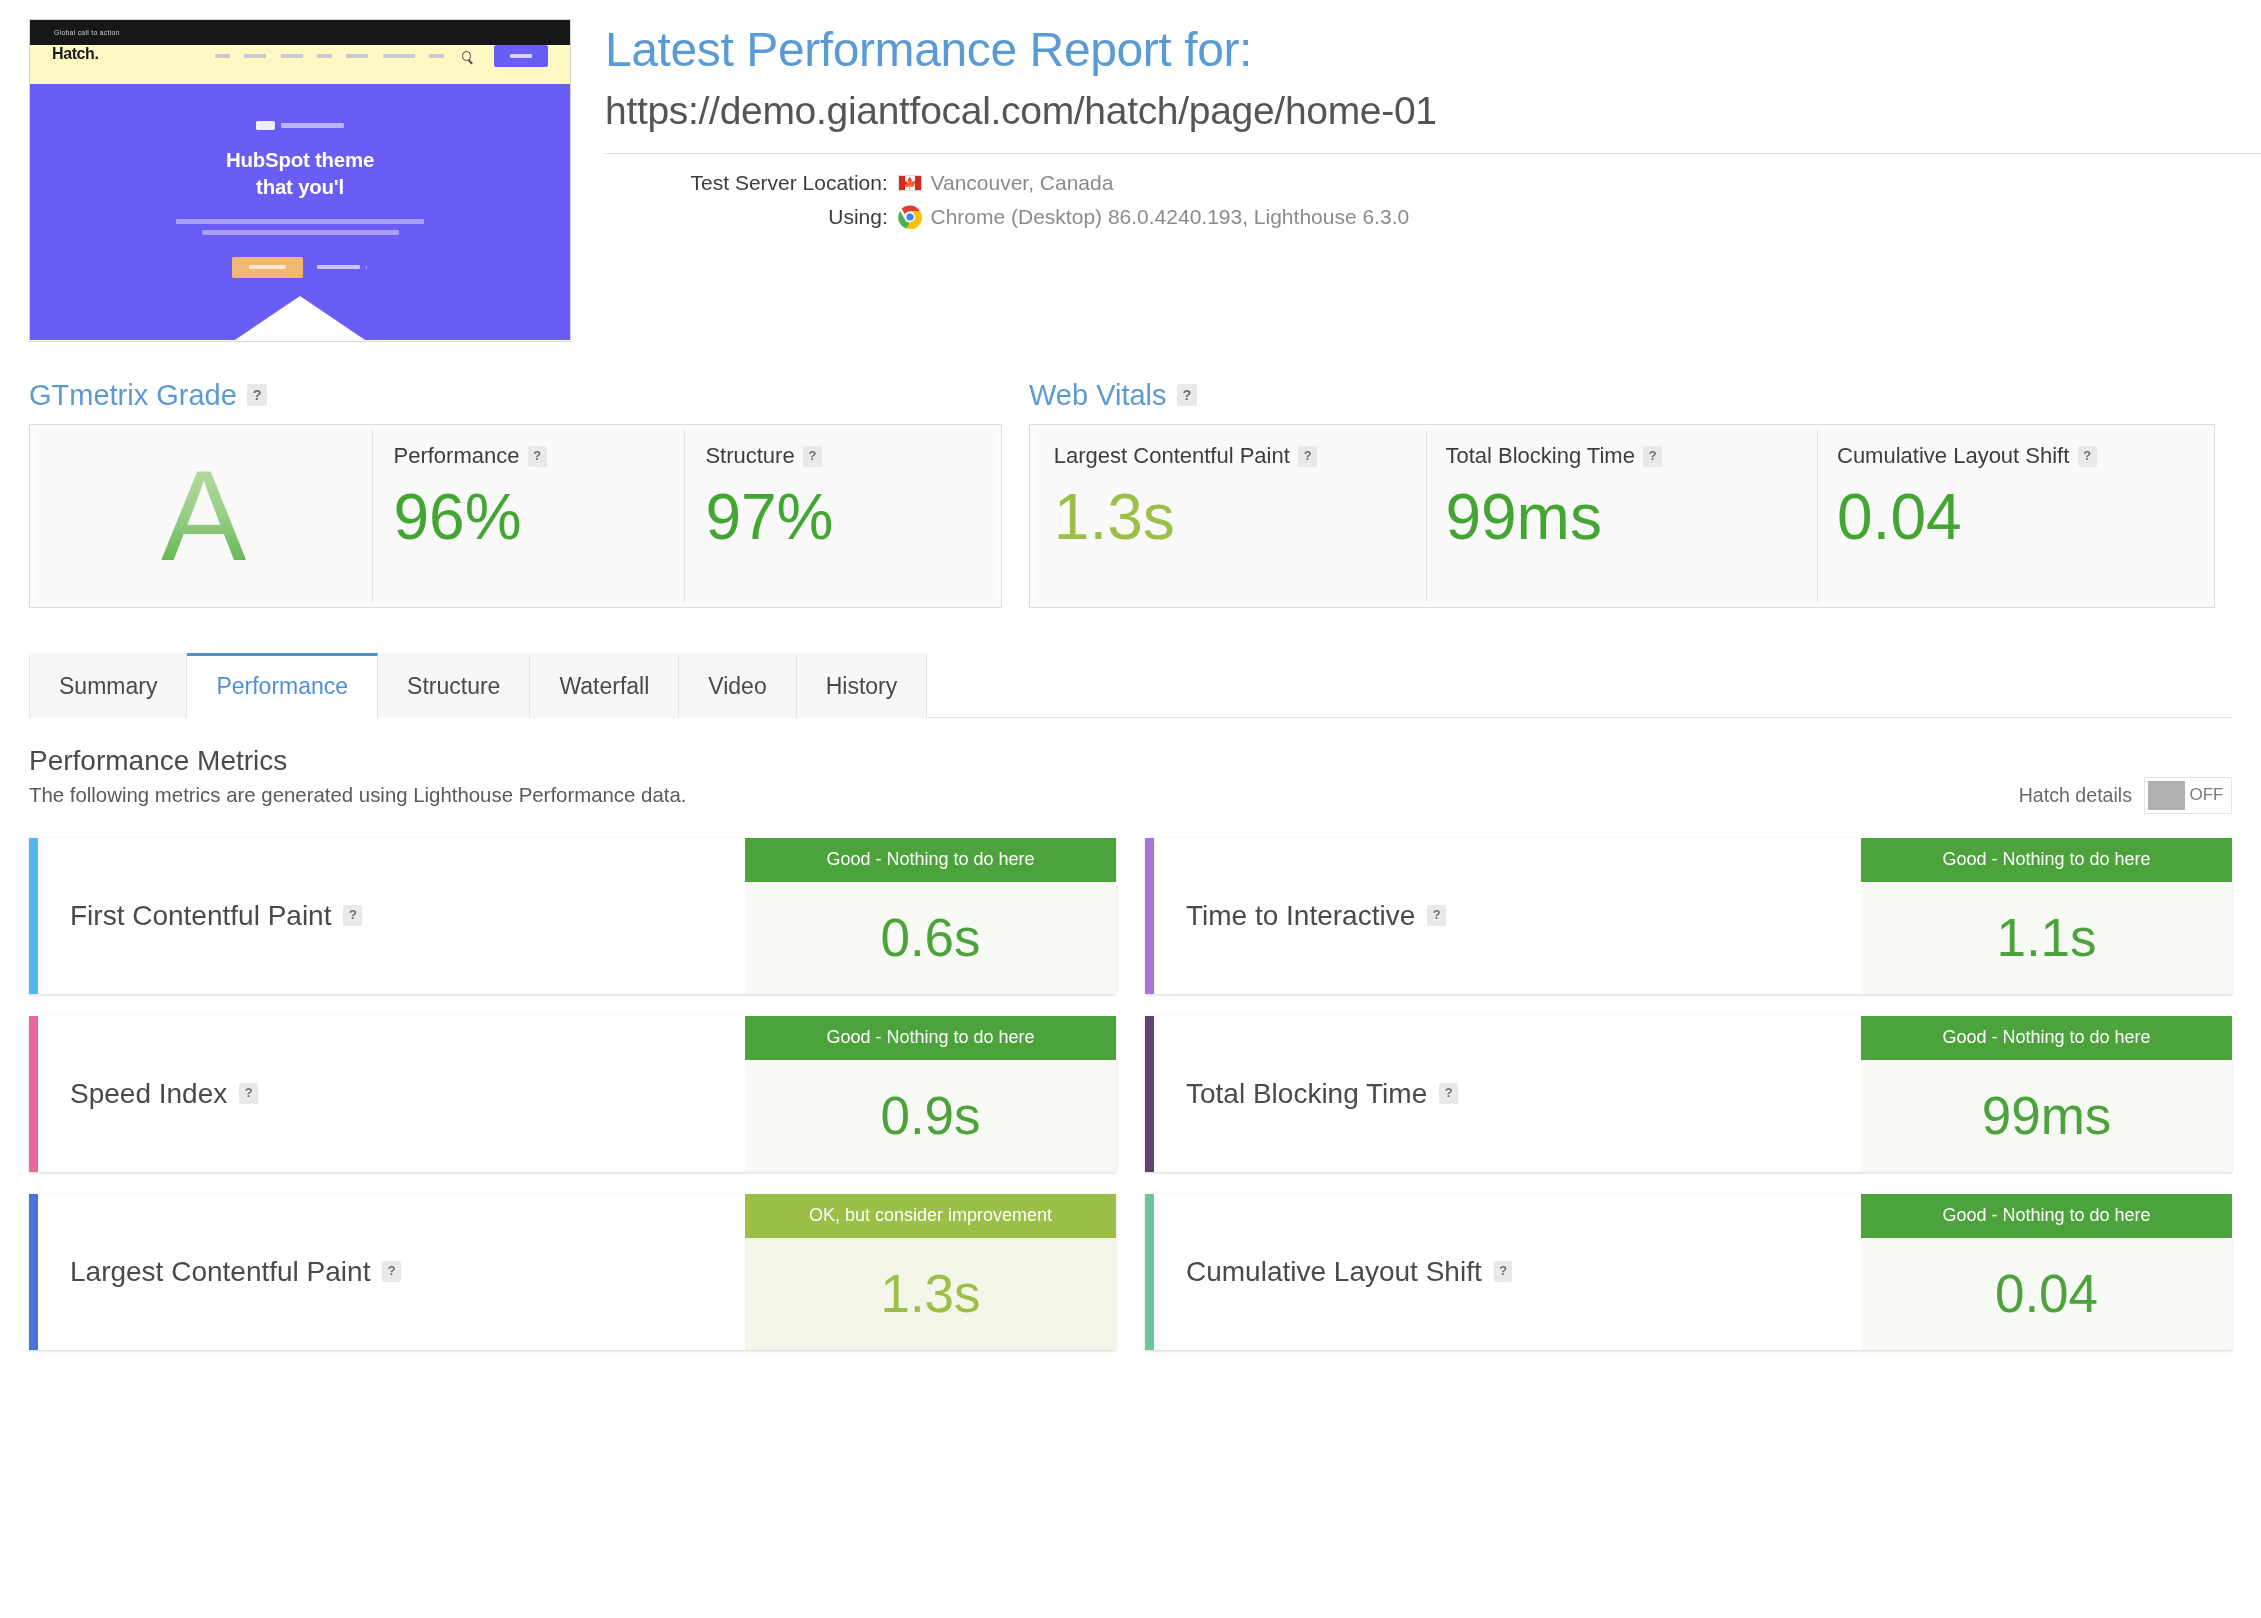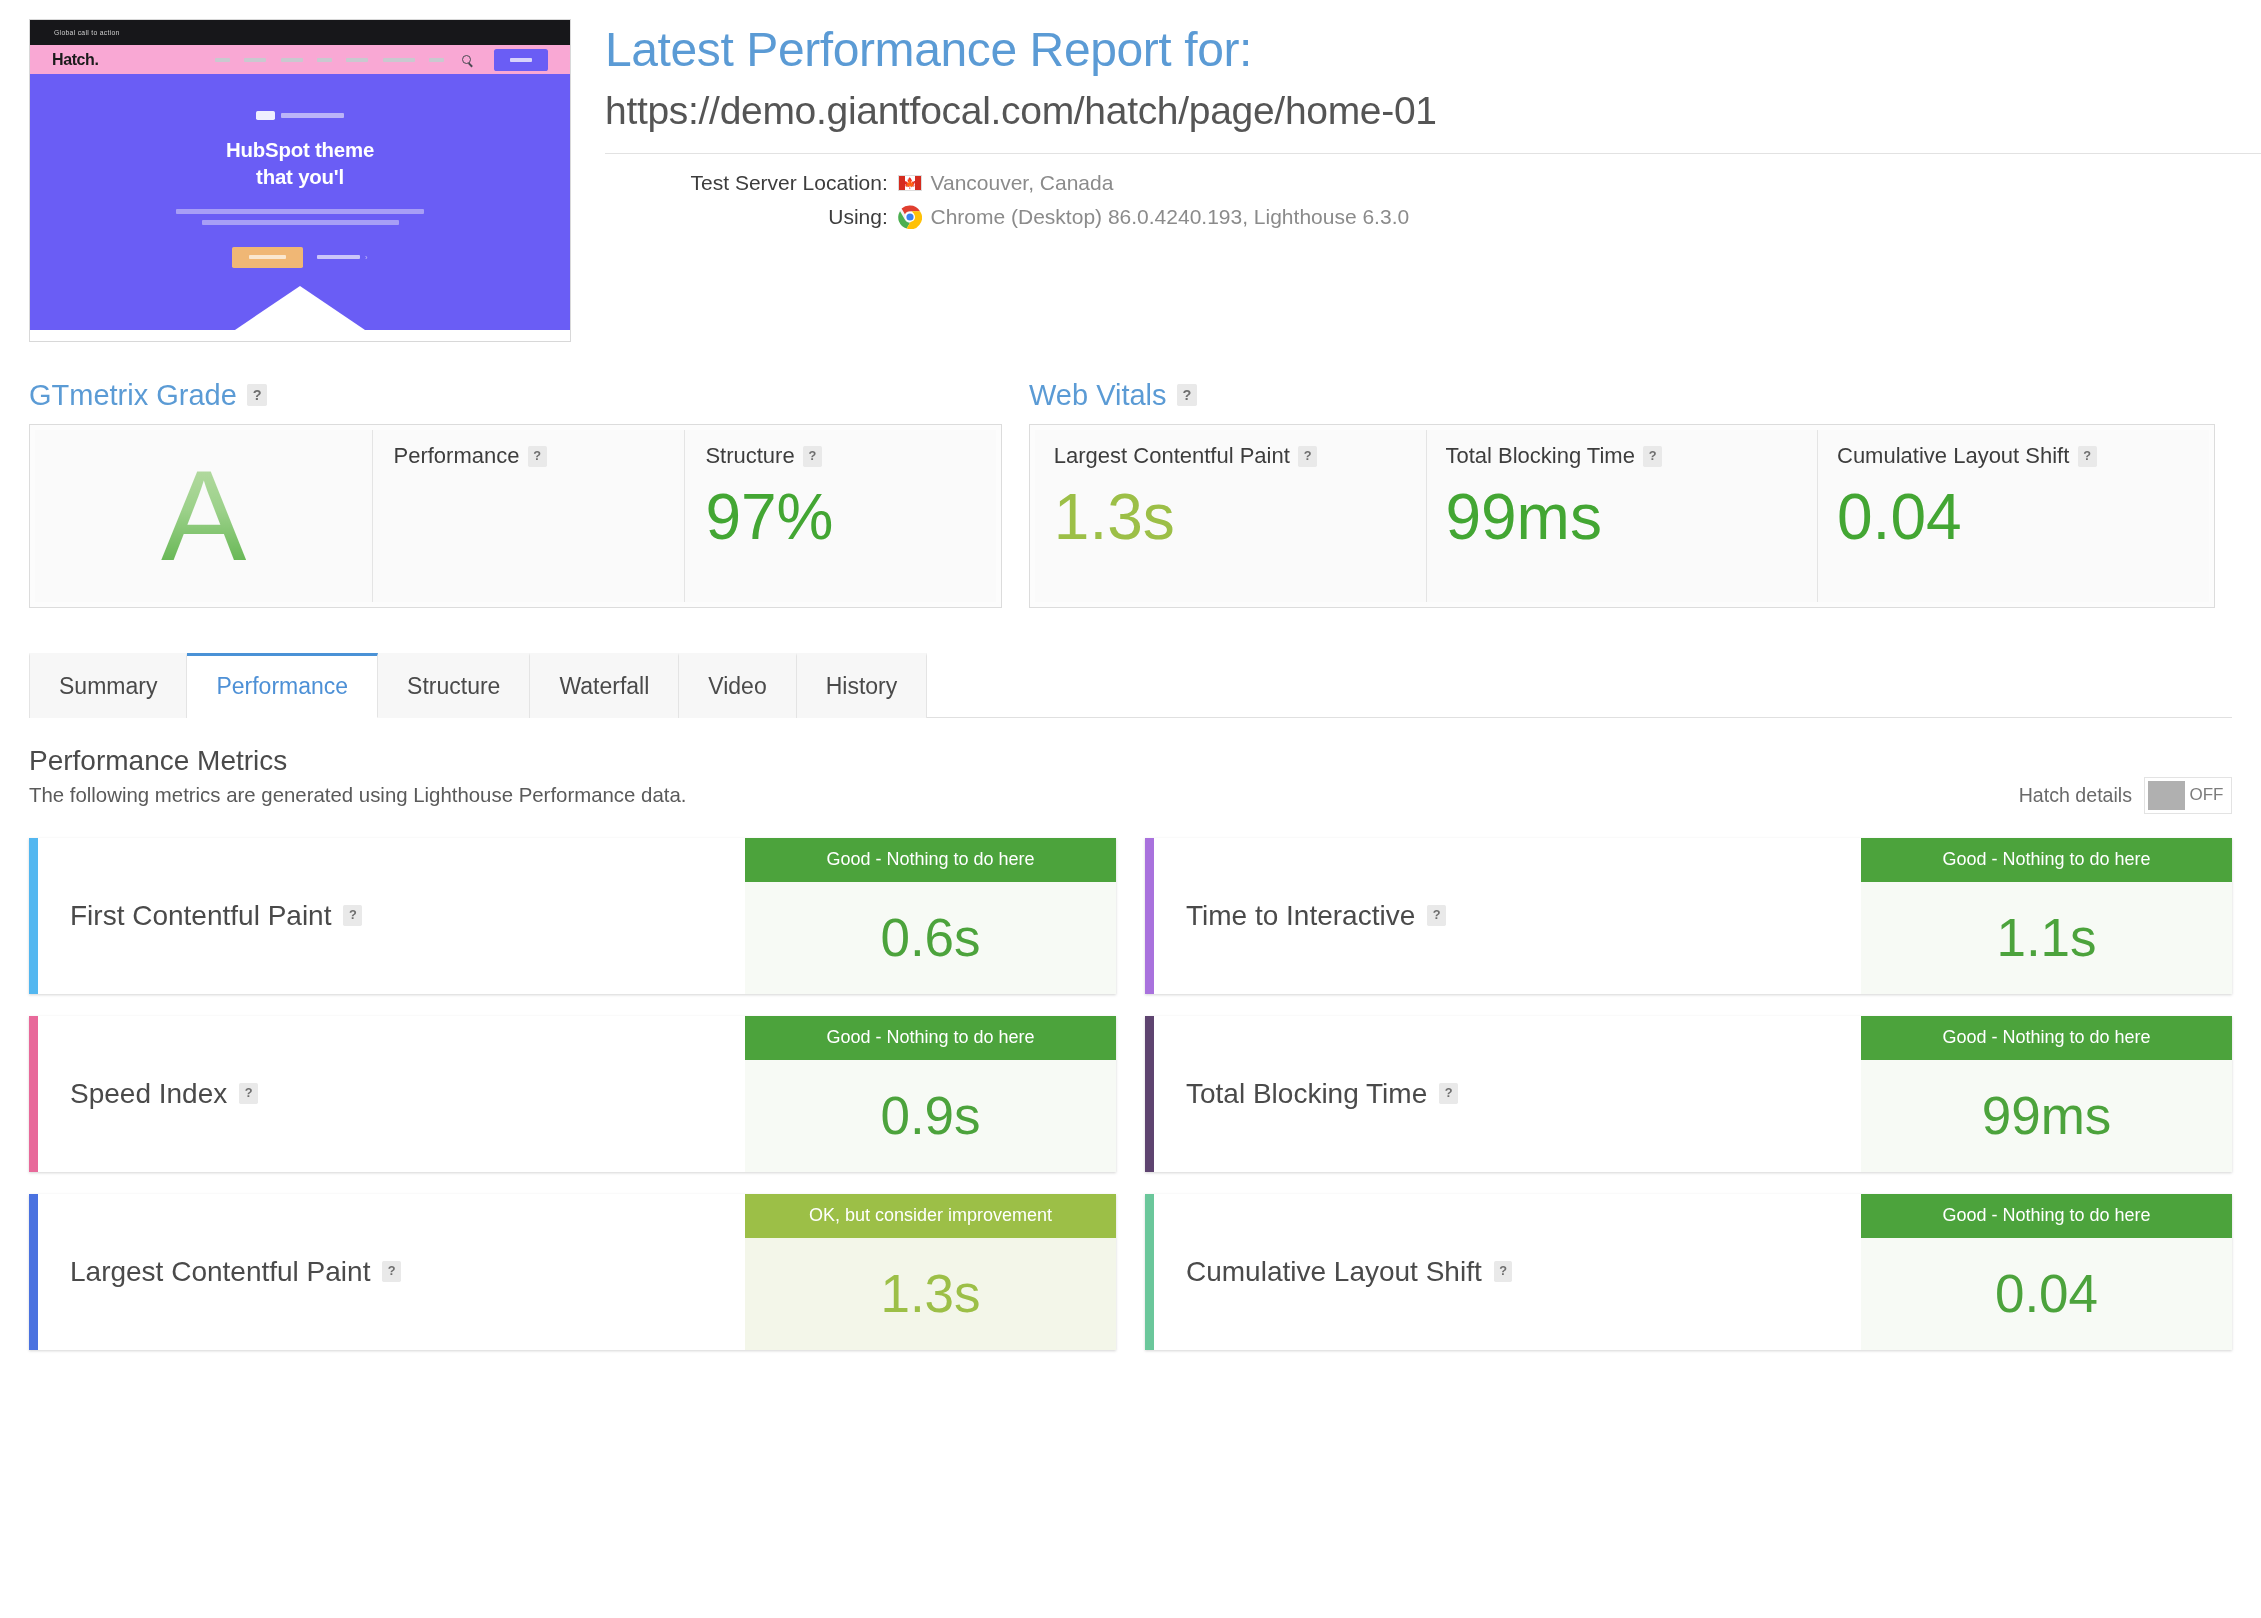--- a/index.html
+++ b/index.html
@@ -19,22 +19,22 @@
     background: #fff; flex: 0 0 auto;
     overflow: hidden; position: relative;
   }
   .thumb { width: 100%; height: 100%; position: relative; overflow: hidden; }
   .tb-topbar {
     height: 25.5px; background: #17171a; width: 100%;
     display: flex; align-items: center; padding-left: 24px;
   }
   .tb-topbar span { font-size: 6.8px; color: #cfcfcf; letter-spacing: 0.3px; }
   .tb-nav {
-    height: 29px; background: #f9a8d4; width: 100%;
-    display: flex; align-items: center; padding: 0 22px;
+    height: 39px; background: #fef9c3; width: 100%;
+    display: flex; align-items: flex-start; padding: 0 22px;
   }
   .tb-logo { font-size: 16px; font-weight: bold; color: #1b1b1b; letter-spacing: -0.4px; }
   .tb-links { margin-left: auto; display: flex; align-items: center; gap: 14.5px; }
   .tb-links i { display: block; width: 22px; height: 4.3px; background: #c9c9cf; border-radius: 0.9px; }
   .tb-links i.s { width: 14.5px; }
   .tb-links i.l { width: 32px; }
   .tb-search {
     width: 9.4px; height: 9.4px; border: 1.7px solid #4a4a52; border-radius: 50%;
     position: relative; margin-left: 3.4px;
   }
@@ -307,20 +307,21 @@
     </div>
     <div class="score-box">
       <div class="score-cell grade">
         <div class="grade-letter">A</div>
       </div>
       <div class="score-cell">
         <div class="score-head">
           <span>Performance</span>
           <span class="help sm">?</span>
         </div>
+        <div class="score-val">96%</div>
       </div>
       <div class="score-cell">
         <div class="score-head">
           <span>Structure</span>
           <span class="help sm">?</span>
         </div>
         <div class="score-val">97%</div>
       </div>
     </div>
   </div>

